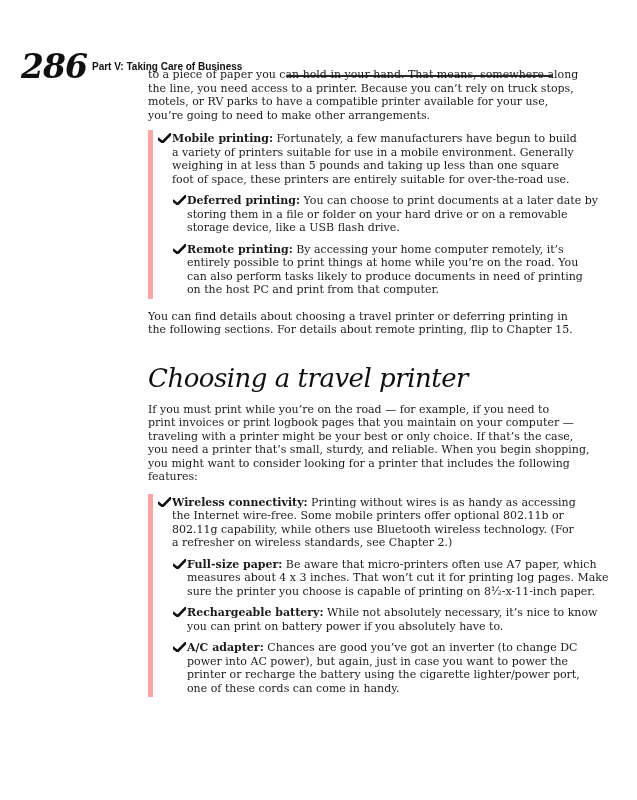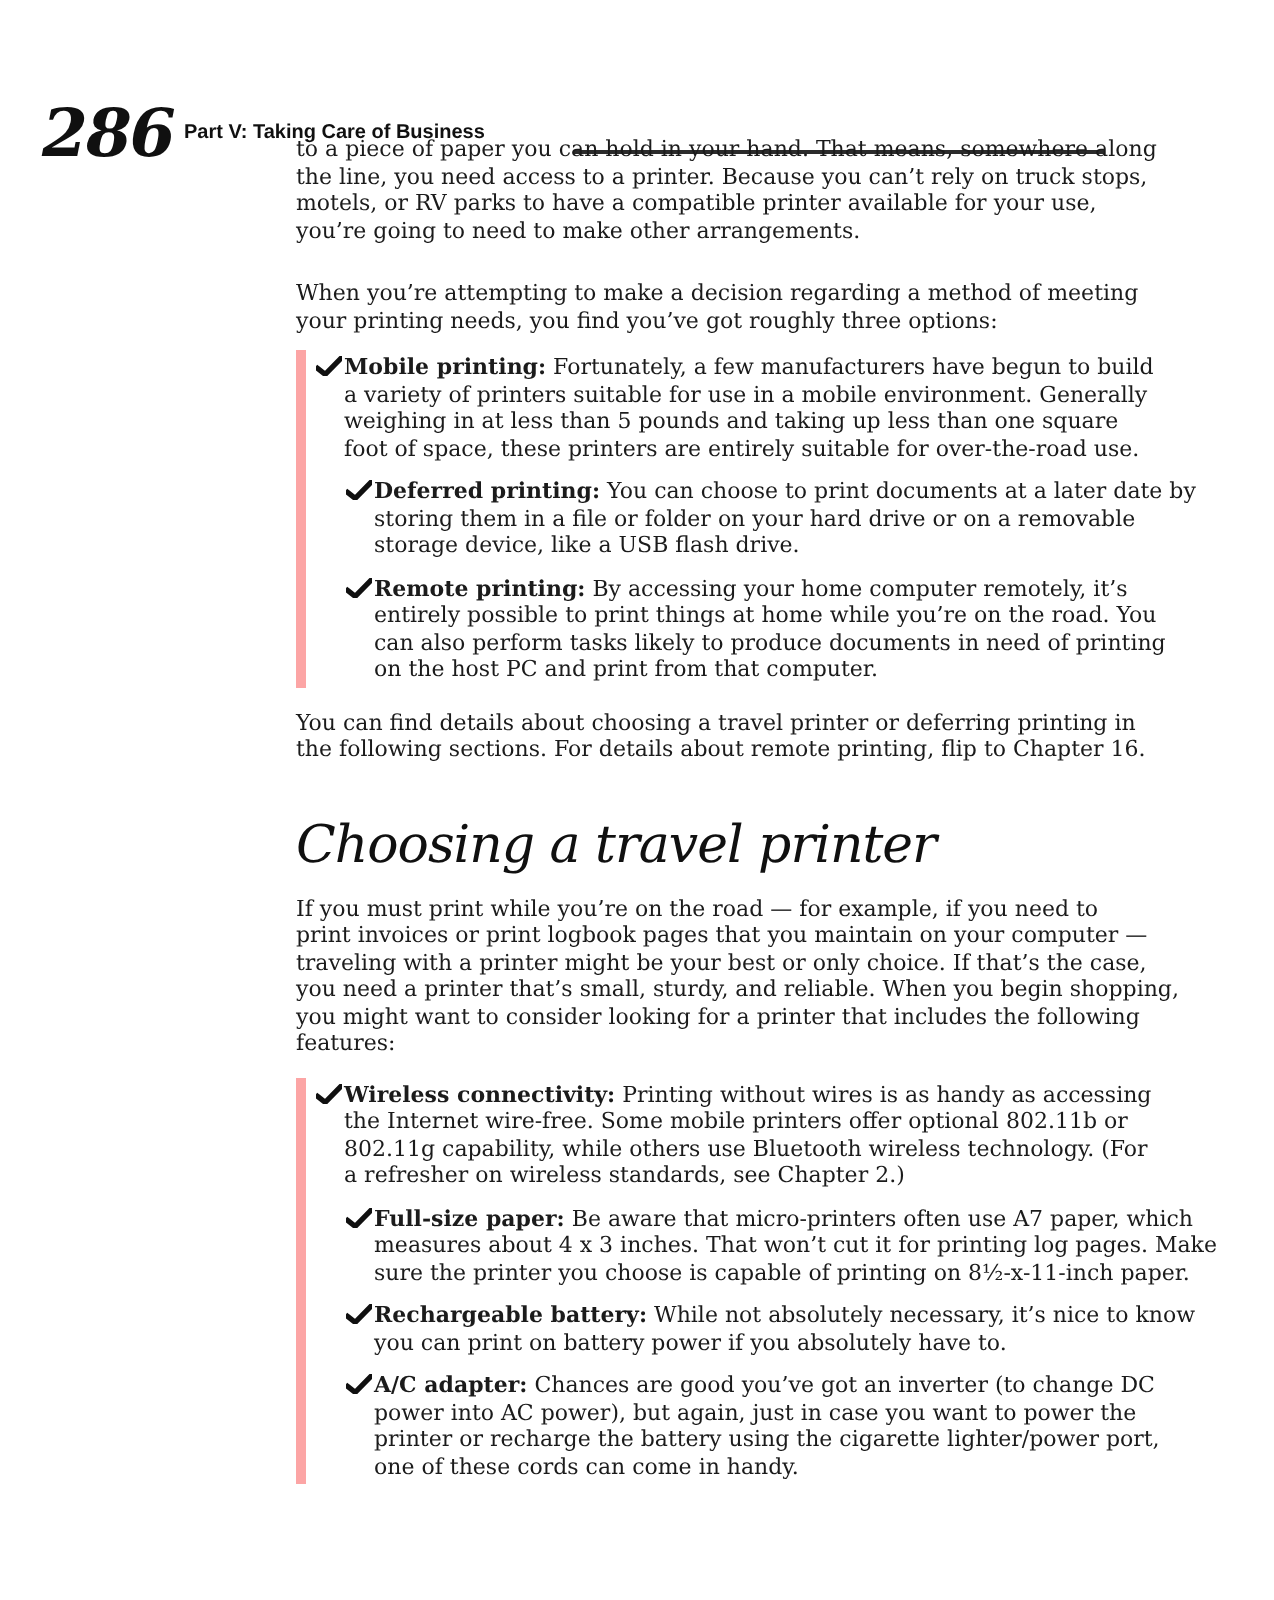--- a/index.html
+++ b/index.html
@@ -79,22 +79,20 @@
   <div class="page-number">286</div>
   <div class="part-title">Part V: Taking Care of Business</div>
   <div class="header-rule"></div>
 
   <div class="column">
 
     <p class="para p1">to a piece of paper you can hold in your hand. That means, somewhere along
 the line, you need access to a printer. Because you can’t rely on truck stops,
 motels, or RV parks to have a compatible printer available for your use,
 you’re going to need to make other arrangements.</p>
-    <p class="para p2">When you’re attempting to make a decision regarding a method of meeting
-your printing needs, you find you’ve got roughly three options:</p>
 
     <div class="bullet-list list1">
       <p class="bullet">
         <span class="check"><svg width="13" height="10" viewBox="0 0 13 10">
               <path d="M0.8 6.2 L4.6 9.2 L12.4 1.2" fill="none" stroke="#101010" stroke-width="2.6" stroke-linecap="square"></path>
             </svg></span><span class="term">Mobile printing:</span><span class="btext"> Fortunately, a few manufacturers have begun to build
 a variety of printers suitable for use in a mobile environment. Generally
 weighing in at less than 5 pounds and taking up less than one square
 foot of space, these printers are entirely suitable for over-the-road use.</span>
       </p>
@@ -109,21 +107,21 @@
         <span class="check"><svg width="13" height="10" viewBox="0 0 13 10">
               <path d="M0.8 6.2 L4.6 9.2 L12.4 1.2" fill="none" stroke="#101010" stroke-width="2.6" stroke-linecap="square"></path>
             </svg></span><span class="term">Remote printing:</span><span class="btext"> By accessing your home computer remotely, it’s
 entirely possible to print things at home while you’re on the road. You
 can also perform tasks likely to produce documents in need of printing
 on the host PC and print from that computer.</span>
       </p>
     </div>
 
     <p class="para p3">You can find details about choosing a travel printer or deferring printing in
-the following sections. For details about remote printing, flip to Chapter 16.</p>
+the following sections. For details about remote printing, flip to Chapter 15.</p>
 
     <h2 class="section-heading">Choosing a travel printer</h2>
 
     <p class="para p4">If you must print while you’re on the road — for example, if you need to
 print invoices or print logbook pages that you maintain on your computer —
 traveling with a printer might be your best or only choice. If that’s the case,
 you need a printer that’s small, sturdy, and reliable. When you begin shopping,
 you might want to consider looking for a printer that includes the following
 features:</p>
 

